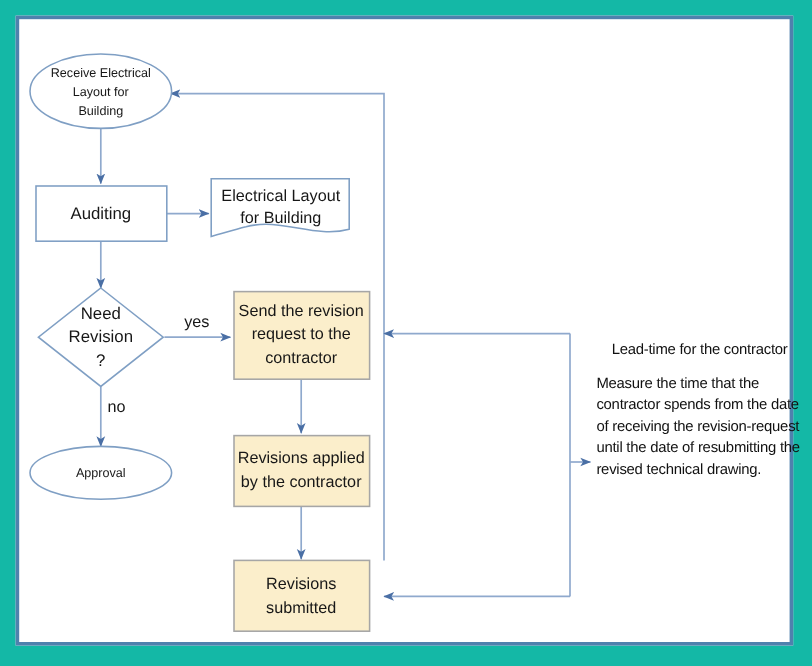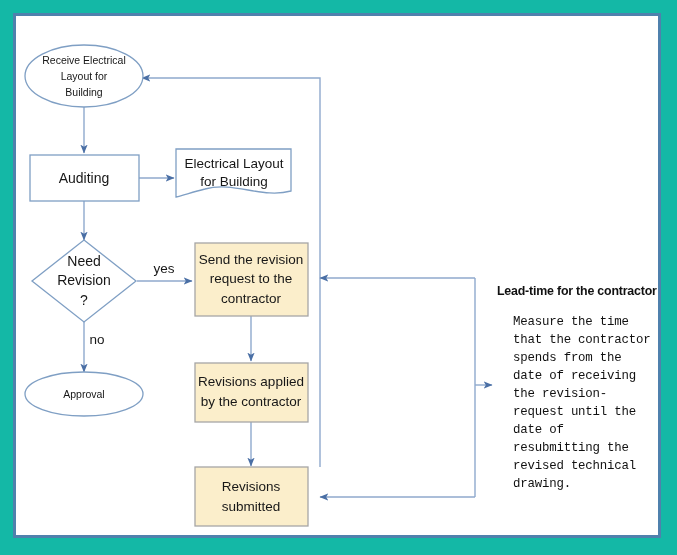--- a/index.html
+++ b/index.html
@@ -73,27 +73,28 @@
   .sidepanel {
     position: absolute;
     left: 497px;
     top: 284px;
     width: 172px;
   }
   .sidepanel h3 {
     margin: 0 0 13px 0;
     font-family: "Liberation Sans", sans-serif;
     font-size: 12.4px;
-    font-weight: bold;
+    font-weight: normal;
     color: #111111;
     letter-spacing: -0.2px;
+    text-align: center;
   }
   .sidepanel p {
-    margin: 16px;
-    font-family: Liberation Mono, monospace;
+    margin: 0;
+    font-family: Liberation Sans, sans-serif;
     font-size: 12.4px;
     line-height: 1.45;
     color: #111111;
     letter-spacing: -0.2px;
   }
 </style>
 </head>
 <body>
 
 <div id="canvas">

